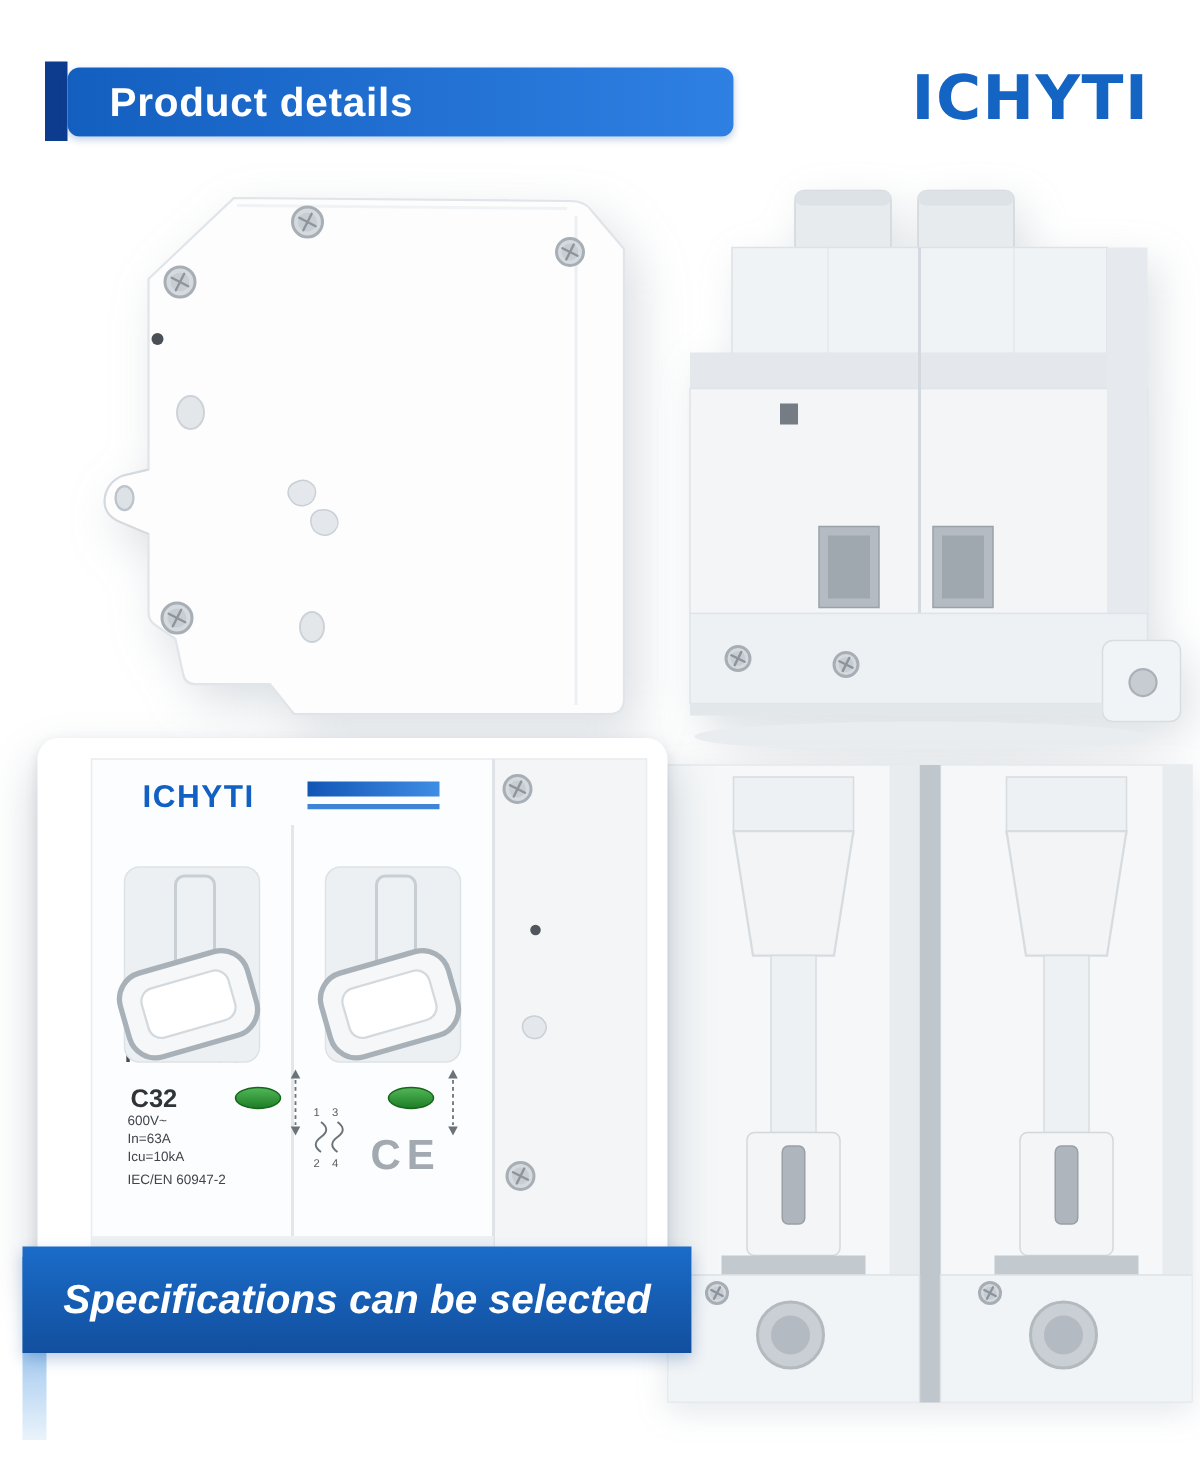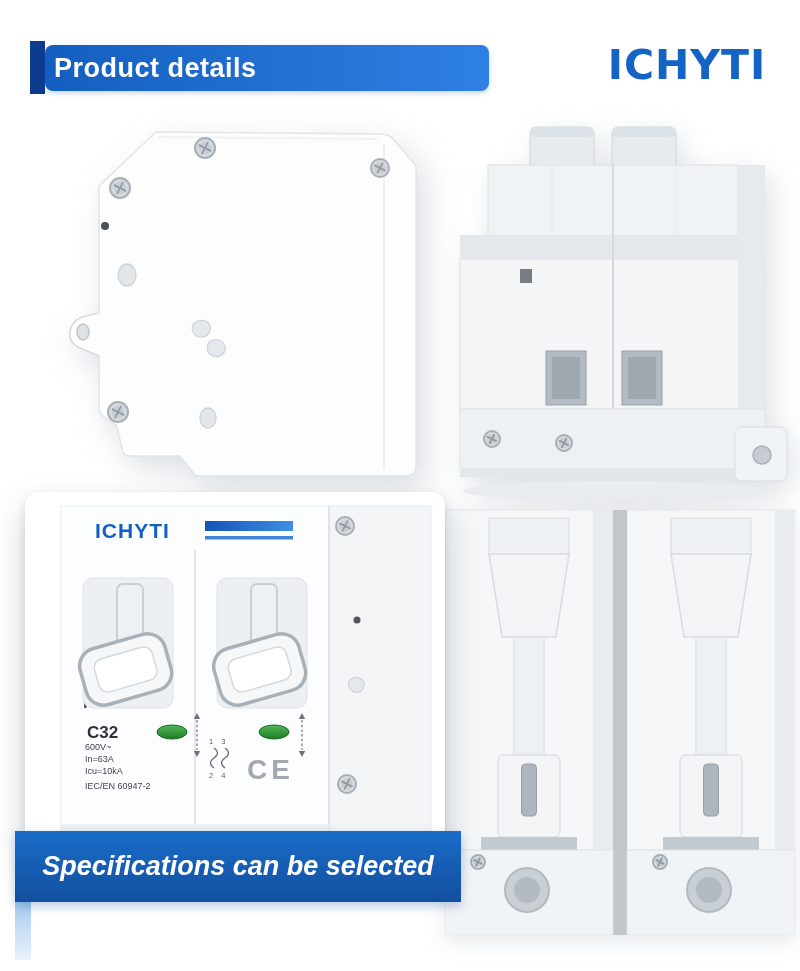--- a/index.html
+++ b/index.html
@@ -4,21 +4,21 @@
 <style>
   html,body{margin:0;padding:0;background:#ffffff;}
   body{width:800px;height:971px;position:relative;overflow:hidden;
        font-family:"Liberation Sans",sans-serif;}
   .page{position:absolute;inset:0;background:#ffffff;}
 
   
   .accent{position:absolute;left:30px;top:41px;width:15px;height:53px;background:#0d3c8f;}
   .band{position:absolute;left:45px;top:45px;width:444px;height:46px;border-radius:8px;
         background:linear-gradient(90deg,#135fc0,#2e80e2);
-        display:flex;align-items:center;padding-left:9px;box-sizing:border-box;
+        display:flex;align-items:center;padding-left:28px;box-sizing:border-box;
         box-shadow:0 2px 5px rgba(20,80,160,.25);}
   .band h1{color:#fff;font-size:27px;font-weight:700;margin:0;letter-spacing:.5px;}
   .logo{position:absolute;left:598px;top:36px;width:178px;height:58px;
         display:flex;align-items:center;justify-content:center;
         color:#1464c4;font-weight:800;font-size:41px;letter-spacing:1px;
         font-family:"DejaVu Sans",sans-serif;}
 
   
   .photo{position:absolute;margin:0;}
   .photo svg{display:block;width:100%;height:100%;}

